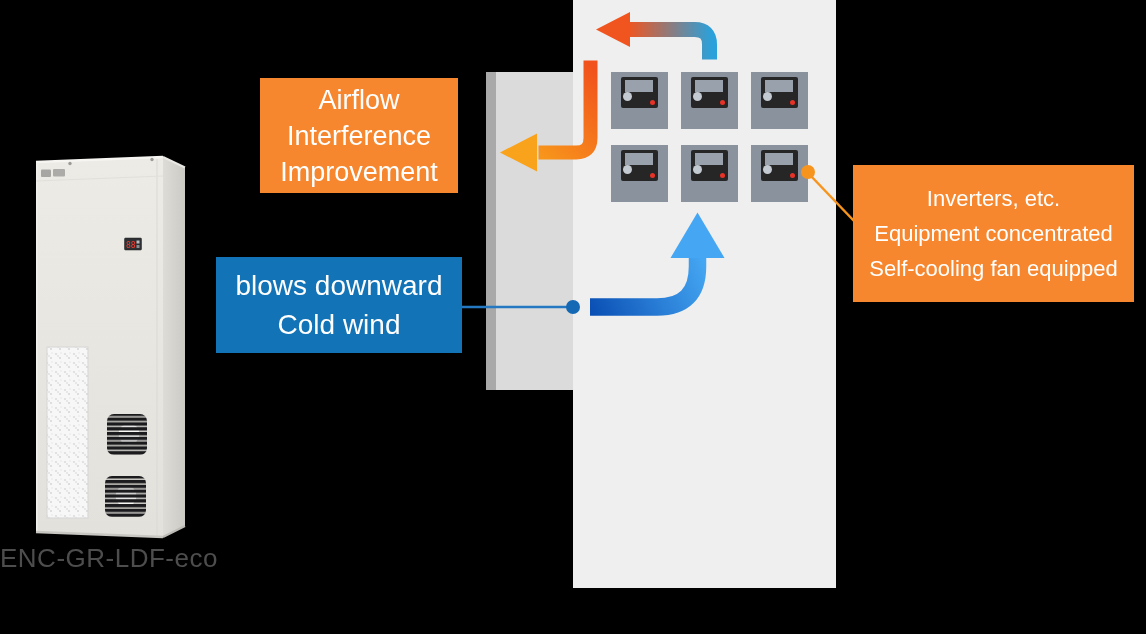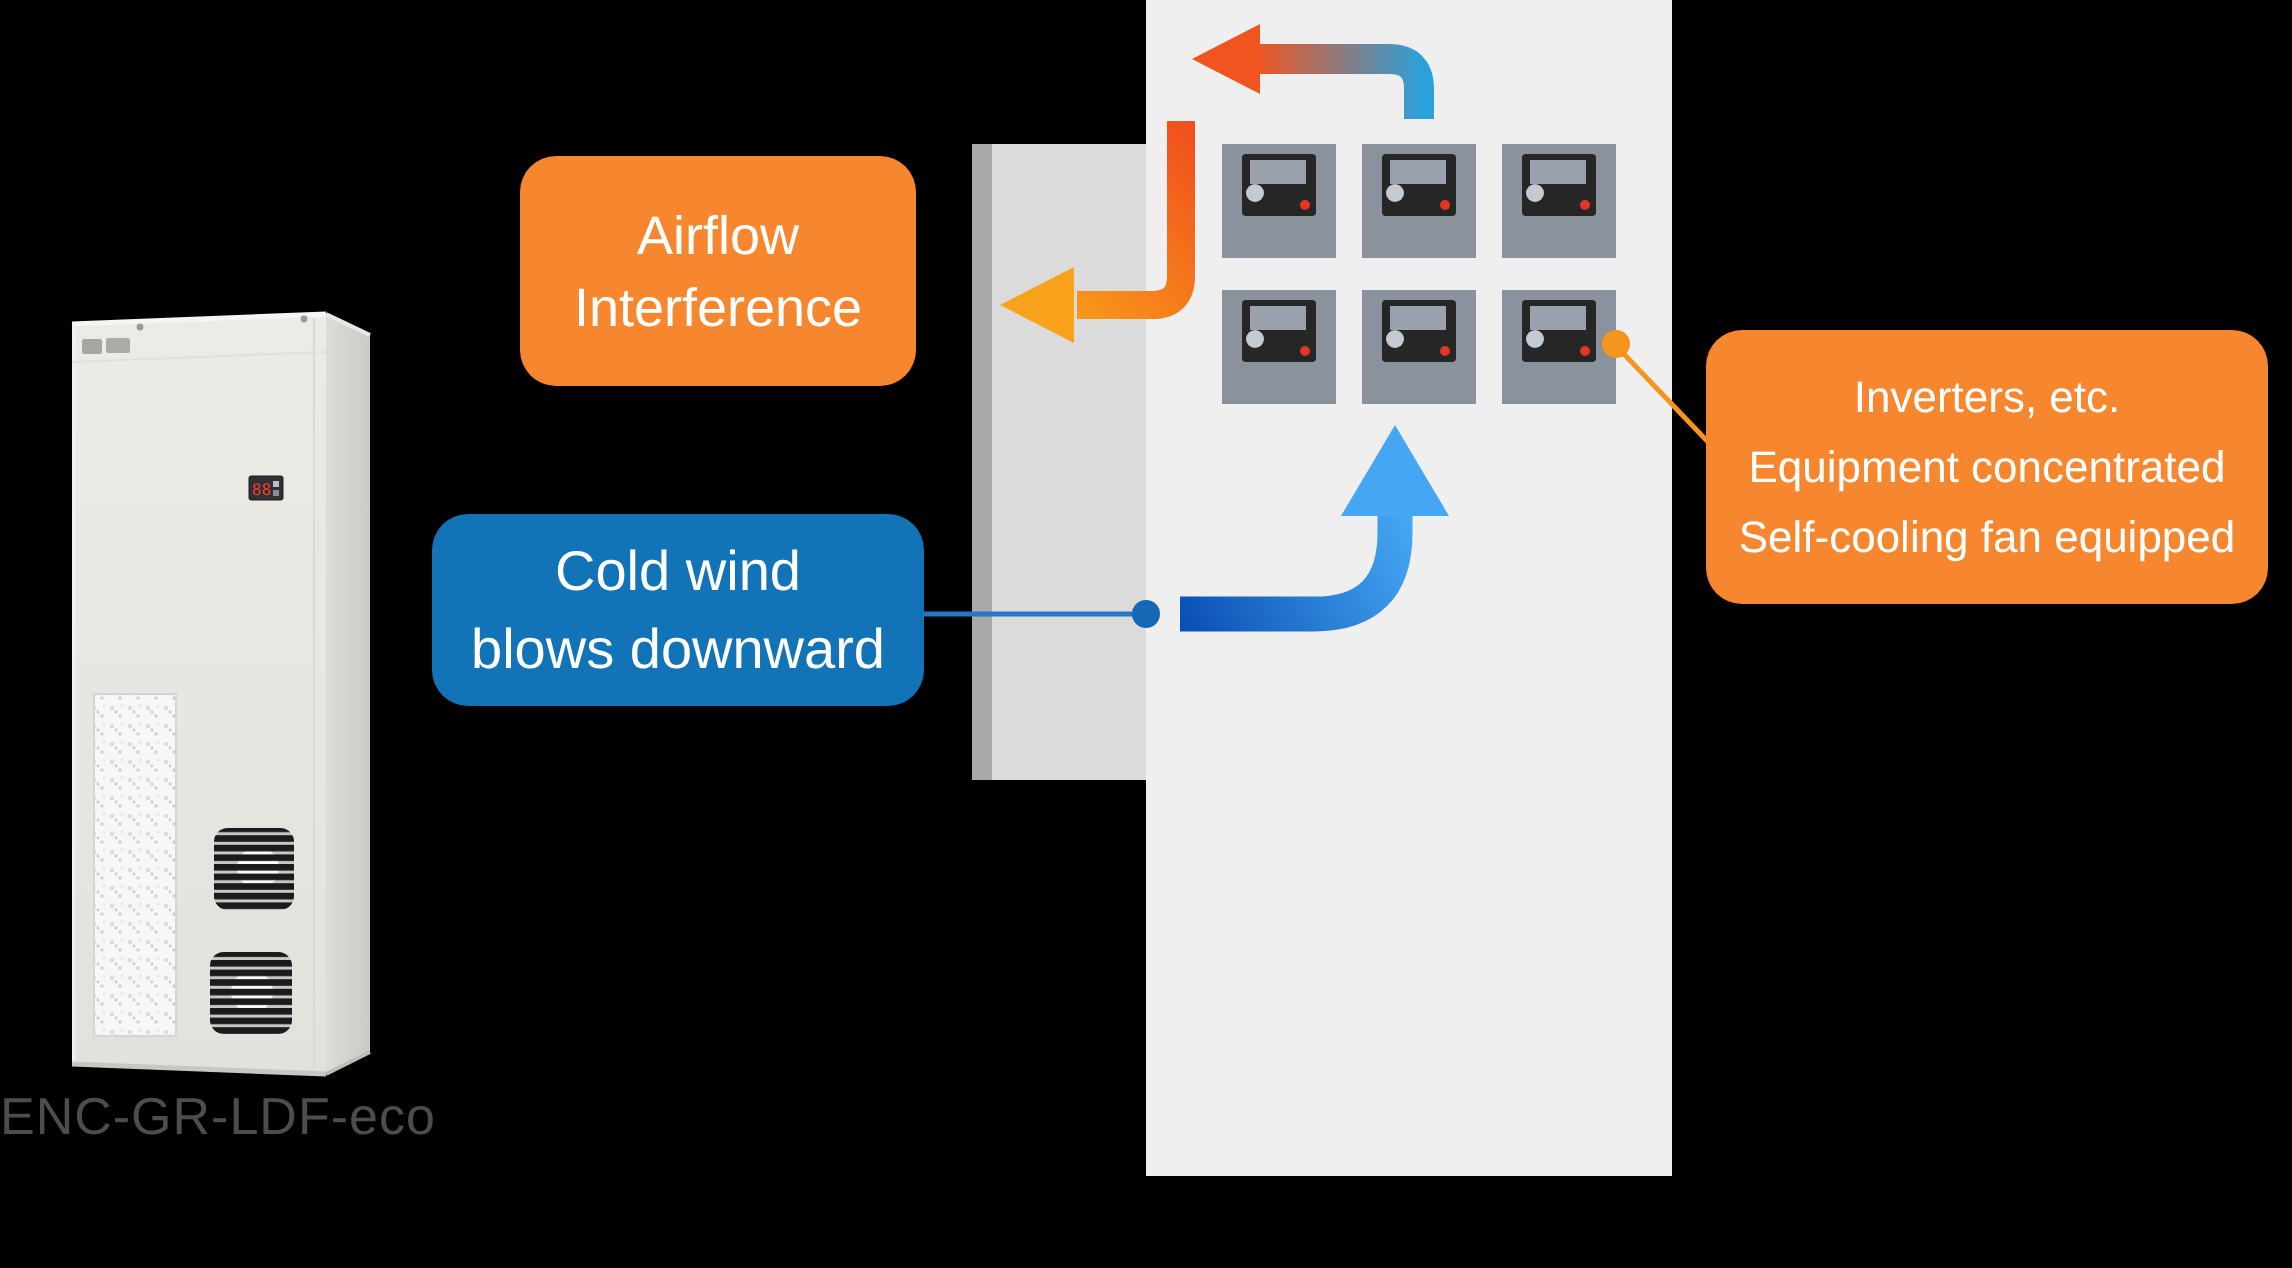--- a/index.html
+++ b/index.html
@@ -16,21 +16,21 @@
   .inverter .panel{position:absolute;left:10px;top:5px;width:37px;height:31px;background:#262626;border-radius:2px;}
   .inverter .display{position:absolute;left:4px;top:2.5px;width:28px;height:12px;background:#99A2AC;}
   .inverter .knob{position:absolute;left:2px;top:15px;width:9px;height:9px;border-radius:50%;background:#C4CAD1;}
   .inverter .led{position:absolute;left:28.5px;top:23px;width:5px;height:5px;border-radius:50%;background:#E63327;}
   .u1{left:611px;top:72px}.u2{left:681px;top:72px}.u3{left:751px;top:72px}
   .u4{left:611px;top:145px}.u5{left:681px;top:145px}.u6{left:751px;top:145px}
   
   #overlay{position:absolute;left:0;top:0;width:1146px;height:634px;pointer-events:none;}
   
   .callout{
-    position:absolute;border-radius:18px;color:#fff;display:flex;flex-direction:column;
+    position:absolute;border-radius:0;color:#fff;display:flex;flex-direction:column;
     align-items:center;justify-content:center;text-align:center;
   }
   #callout-airflow{left:260px;top:78px;width:198px;height:115px;background:#F6872E;font-size:27px;line-height:36px;}
   #callout-coldwind{left:216px;top:257px;width:246px;height:96px;background:#1273B6;font-size:28px;line-height:39px;}
   #callout-equipment{left:853px;top:165px;width:281px;height:137px;background:#F6872E;font-size:22px;line-height:35px;text-align:center;}
   
   #model-label{
     position:absolute;left:0px;top:543px;width:260px;color:#4D4D4D;
     font-size:26px;letter-spacing:0.5px;white-space:nowrap;
   }
@@ -179,25 +179,26 @@
 
     <g>
       <line x1="810" y1="175" x2="855" y2="222" stroke="#F7941E" stroke-width="2.5"></line>
       <circle cx="808" cy="172" r="7" fill="#F7941E"></circle>
     </g>
   </svg>
 
   <div id="callout-airflow" class="callout">
     <span>Airflow</span>
     <span>Interference</span>
+    <span>Improvement</span>
   </div>
 
   <div id="callout-coldwind" class="callout">
+    <span>blows downward</span>
     <span>Cold wind</span>
-    <span>blows downward</span>
   </div>
 
   <div id="callout-equipment" class="callout">
     <span>Inverters, etc.</span>
     <span>Equipment concentrated</span>
     <span>Self-cooling fan equipped</span>
   </div>
 
   <div id="model-label">ENC-GR-LDF-eco</div>
 

